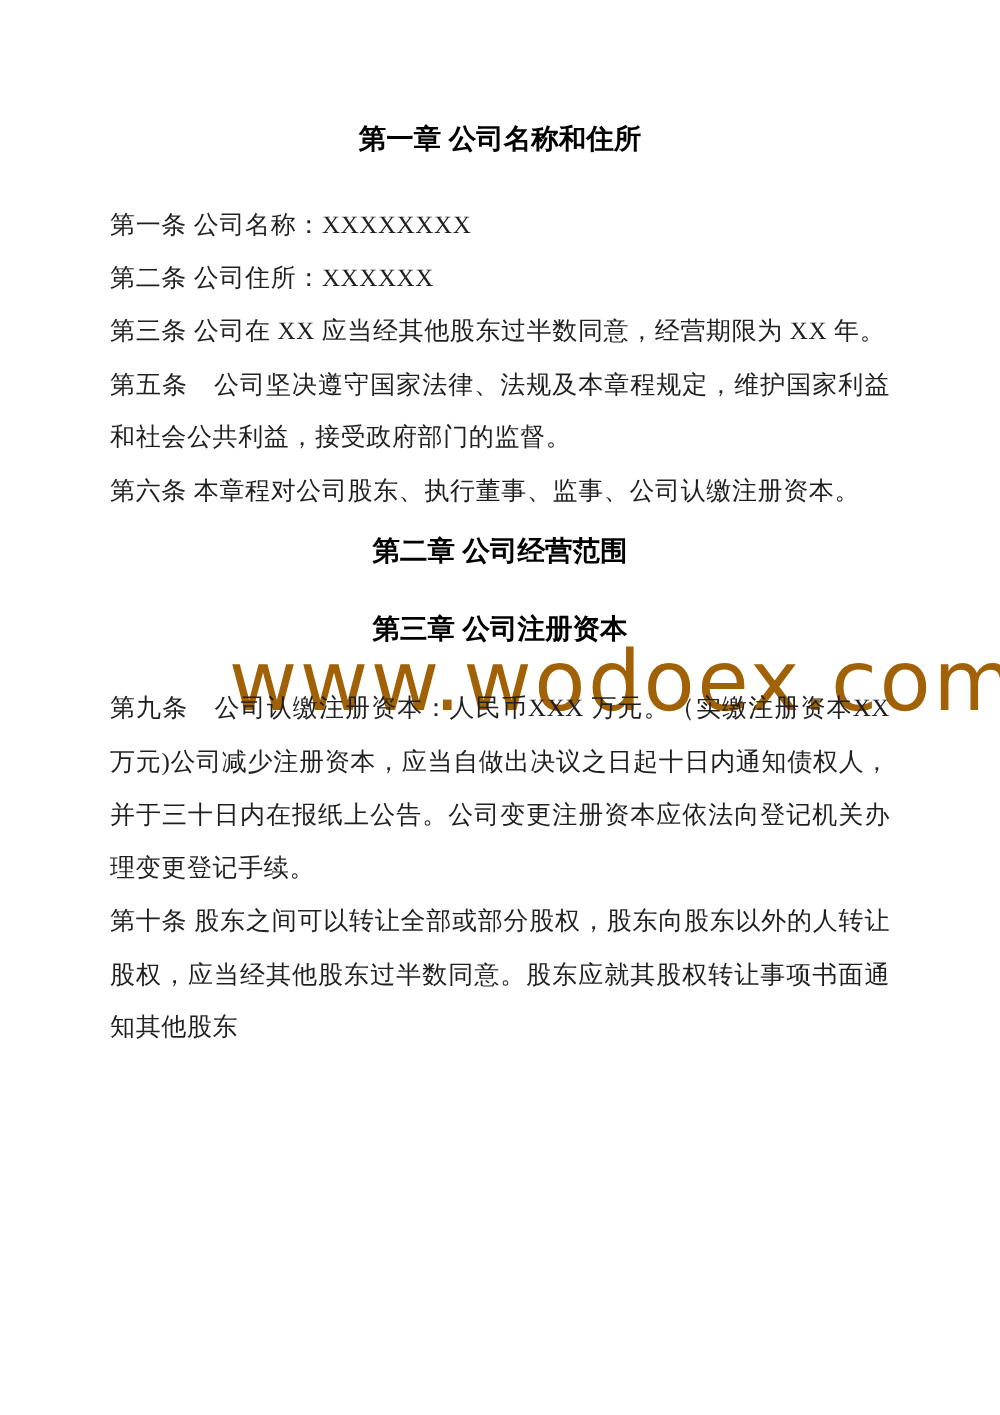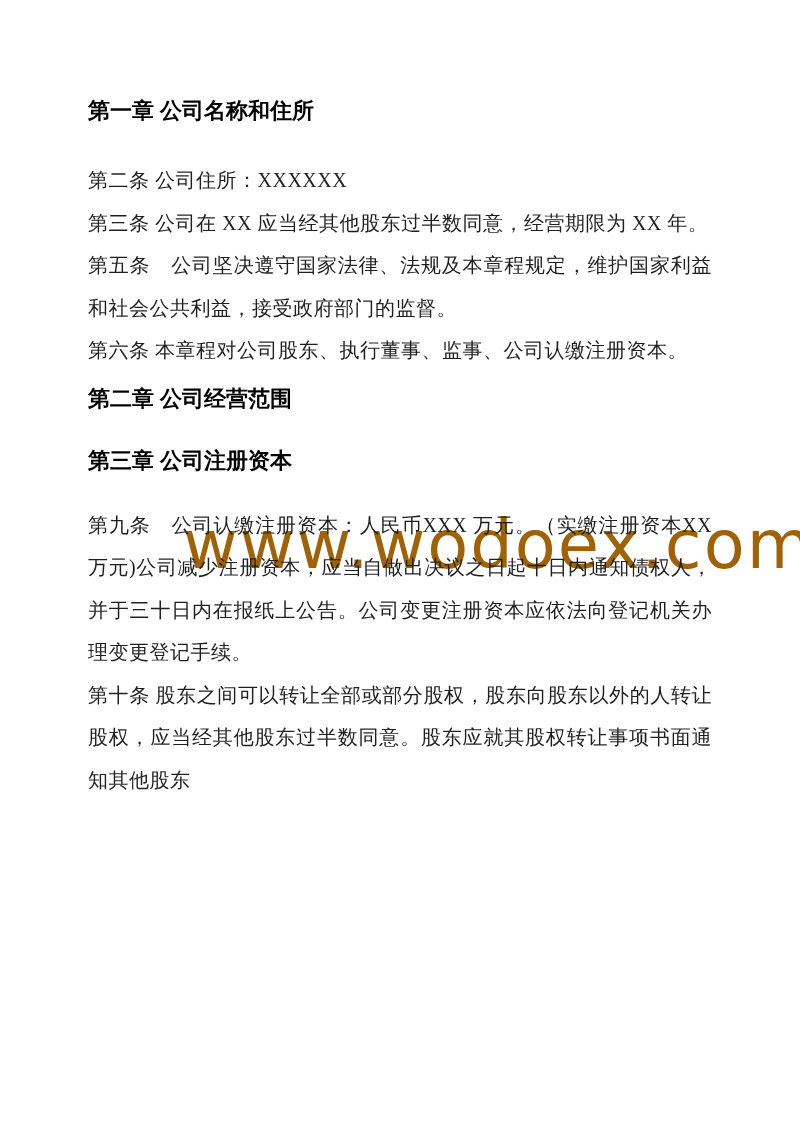--- a/index.html
+++ b/index.html
@@ -20,21 +20,21 @@
   .content {
     position: relative;
     z-index: 1;
     padding: 0 88px;
   }
   .chapter-title {
     font-family: "Liberation Sans", "DejaVu Sans", sans-serif;
     font-weight: 700;
     font-size: 22px;
     line-height: 34px;
-    text-align: left;
+    text-align: center;
     color: #000000;
     margin: 0;
   }
   .chapter-title.first {
     margin-top: 94px;
     margin-bottom: 31px;
   }
   .chapter-title.second {
     margin-top: 10px;
     margin-bottom: 26px;
@@ -70,20 +70,21 @@
 <body>
 
 <div class="page">
 
   <div class="watermark">www.wodoex.com</div>
 
   <div class="content">
 
     <h1 class="chapter-title first">第一章 公司名称和住所</h1>
 
+    <p class="para">第一条 公司名称：XXXXXXXX</p>
     <p class="para">第二条 公司住所：XXXXXX</p>
     <p class="para">第三条 公司在 XX 应当经其他股东过半数同意，经营期限为 XX 年。</p>
     <p class="para">第五条　公司坚决遵守国家法律、法规及本章程规定，维护国家利益和社会公共利益，接受政府部门的监督。</p>
     <p class="para">第六条 本章程对公司股东、执行董事、监事、公司认缴注册资本。</p>
 
     <h1 class="chapter-title second">第二章 公司经营范围</h1>
 
 
     <h1 class="chapter-title third">第三章 公司注册资本</h1>
 

